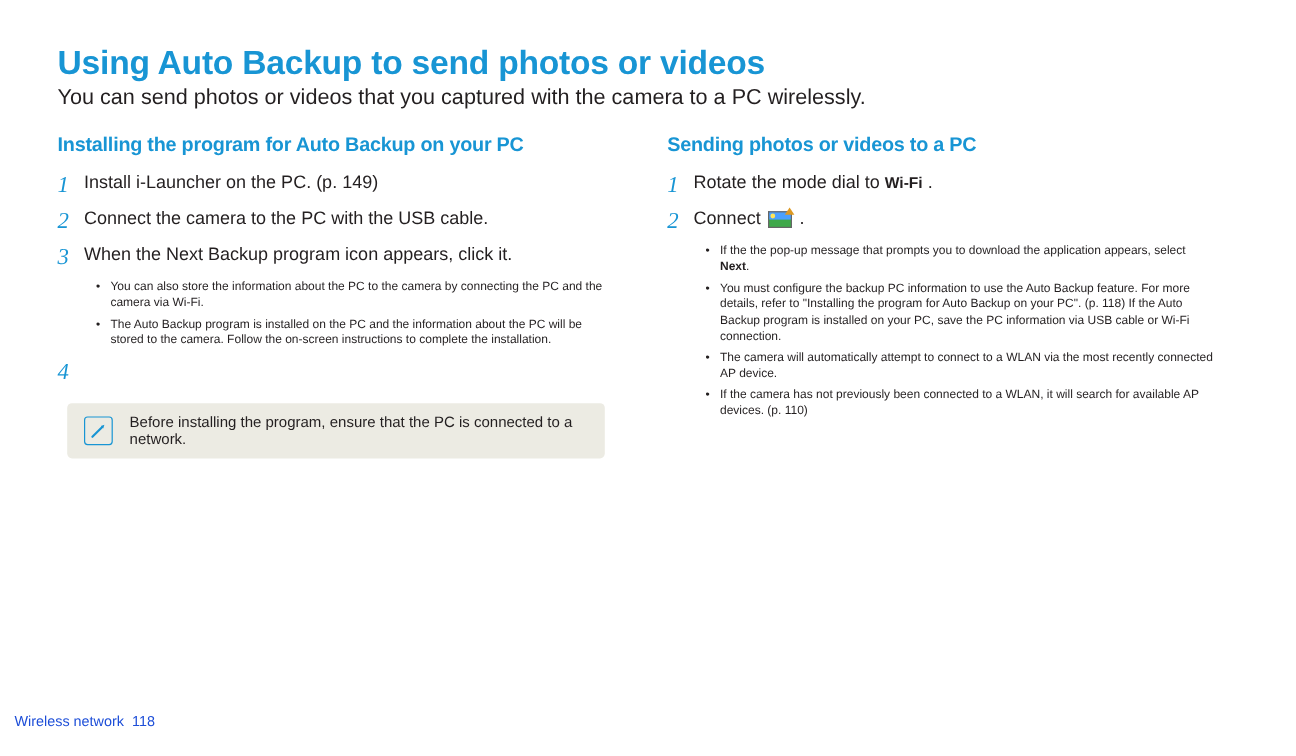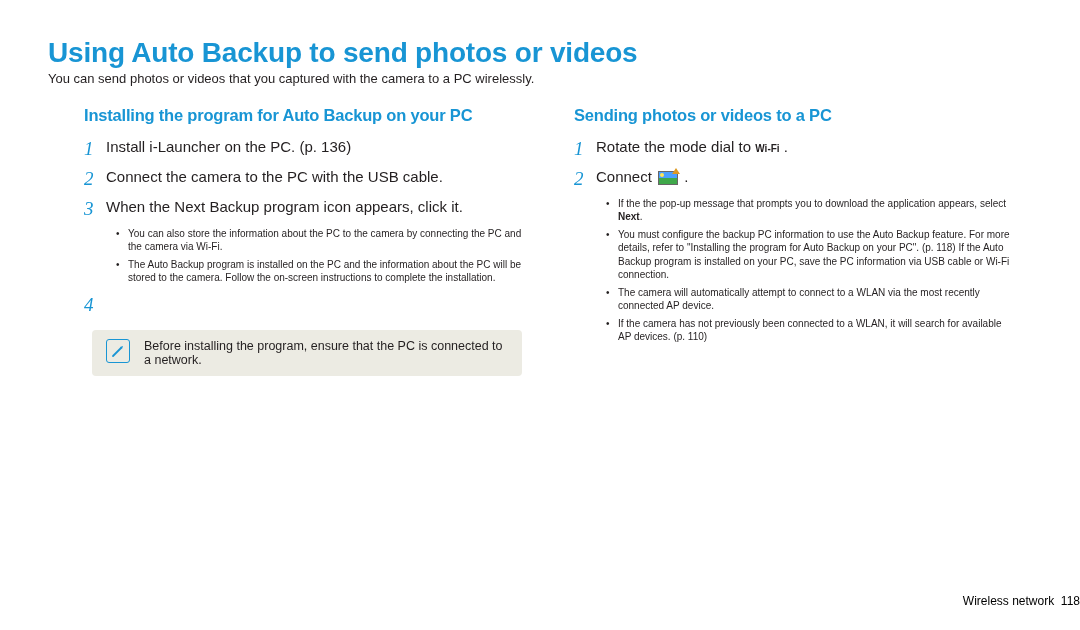--- a/index.html
+++ b/index.html
@@ -1,62 +1,62 @@
 <!DOCTYPE html>
 <html><head>
 <meta charset="utf-8">
 <style>
   html,body{margin:0;padding:0;width:1080px;height:630px;background:#fff;
     font-family:"Segoe UI","Helvetica Neue",Arial,sans-serif;color:#231f20;
     -webkit-font-smoothing:antialiased;}
   .page{box-sizing:border-box;padding:38px 68px 20px 48px;position:relative;height:100%;}
   h1.title{color:#1895d4;font-size:28px;font-weight:700;margin:0 0 4px 0;line-height:1.05;letter-spacing:-0.2px;}
-  .intro{font-size:13px;margin:0 0 20px 0;}
-  .cols{display:flex;gap:52px;margin-left:36px;}
+  .intro{font-size:18px;margin:0 0 20px 0;}
+  .cols{display:flex;gap:52px;}
   .col{flex:1 1 0;}
   h2.sub{color:#1895d4;font-size:16.5px;font-weight:700;margin:0 0 12px 0;letter-spacing:-0.2px;}
   .step{display:flex;margin:0 0 6px 0;}
   .num{color:#1895d4;font-size:19px;font-style:italic;font-weight:400;
        width:22px;flex:0 0 22px;line-height:1.25;font-family:"Times New Roman",serif;}
   .txt{font-size:15px;line-height:1.35;}
   ul.notes{margin:2px 0 8px 32px;padding:0;list-style:none;font-size:10px;line-height:1.35;}
   ul.notes li{position:relative;padding-left:12px;margin-bottom:4px;}
   ul.notes li::before{content:"•";position:absolute;left:0;top:0;}
   b{font-weight:700;}
-  .tipbox{background:#ecebe3;border-radius:4px;display:flex;
+  .tipbox{background:#ecebe3;border-radius:4px;display:flex;align-items:center;
           padding:9px 14px;margin:14px 0 0 8px;max-width:490px;}
   .boxicon{width:22px;height:22px;border:1.8px solid #1895d4;border-radius:3px;
            display:flex;align-items:center;justify-content:center;margin-right:14px;flex:0 0 22px;}
   .boxicon svg{display:block;}
   .tipbox .tiptext{font-size:12.5px;}
-  .wifi{font-family:Arial,sans-serif;font-weight:700;font-size:10px;}
+  .wifi{font-family:Arial,sans-serif;font-weight:700;font-size:13px;}
   .shot{display:inline-block;vertical-align:middle;width:20px;height:14px;position:relative;margin:0 2px;}
   .shot .sky{position:absolute;left:0;right:0;top:0;height:55%;background:#4aa0ff;border:1px solid #666;border-bottom:none;}
   .shot .gnd{position:absolute;left:0;right:0;bottom:0;height:45%;background:#3fa84a;border:1px solid #666;border-top:none;}
   .shot .sun{position:absolute;left:2px;top:2px;width:4px;height:4px;background:#ffe558;border-radius:50%;}
   .shot .arw{position:absolute;right:-2px;top:-3px;width:0;height:0;
              border-left:4px solid transparent;border-right:4px solid transparent;border-bottom:6px solid #d92;}
-  .footer{position:absolute;left:0;right:0;bottom:22px;text-align:right;
-          font-size:12px;color:#000000;}
+  .footer{position:absolute;left:12px;right:0;bottom:22px;text-align:left;
+          font-size:12px;color:#1d4ed8;}
 </style>
 </head>
 <body>
 
 <div class="page">
   <h1 class="title">Using Auto Backup to send photos or videos</h1>
   <p class="intro">You can send photos or videos that you captured with the camera to a PC wirelessly.</p>
 
   <div class="cols">
 
     <div class="col">
       <h2 class="sub">Installing the program for Auto Backup on your PC</h2>
 
       <div class="step">
         <div class="num">1</div>
-        <div class="txt">Install i-Launcher on the PC. (p. 136)</div>
+        <div class="txt">Install i-Launcher on the PC. (p. 149)</div>
       </div>
       <div class="step">
         <div class="num">2</div>
         <div class="txt">Connect the camera to the PC with the USB cable.</div>
       </div>
       <div class="step">
         <div class="num">3</div>
         <div class="txt">When the Next Backup program icon appears, click it.</div>
       </div>
       <ul class="notes">

